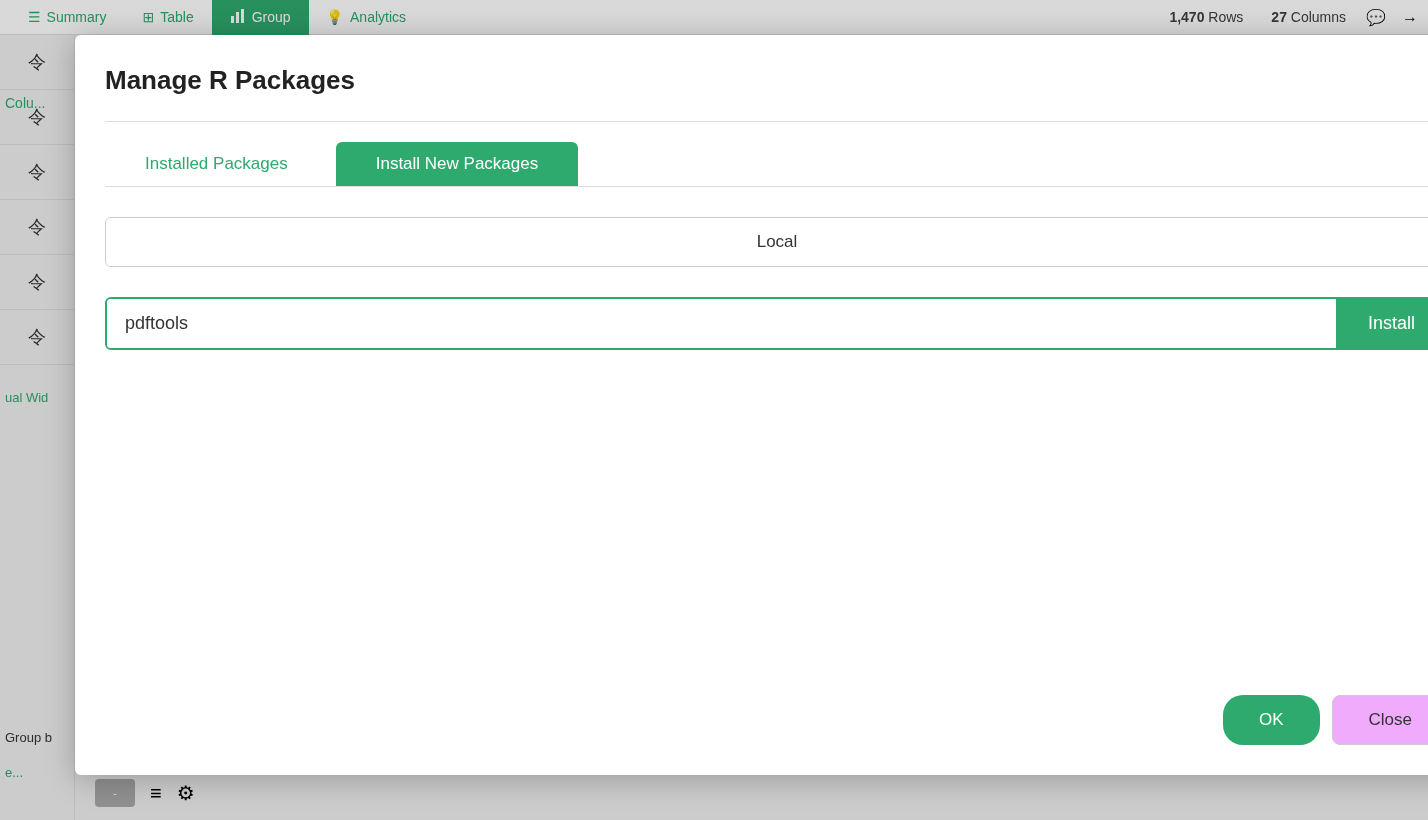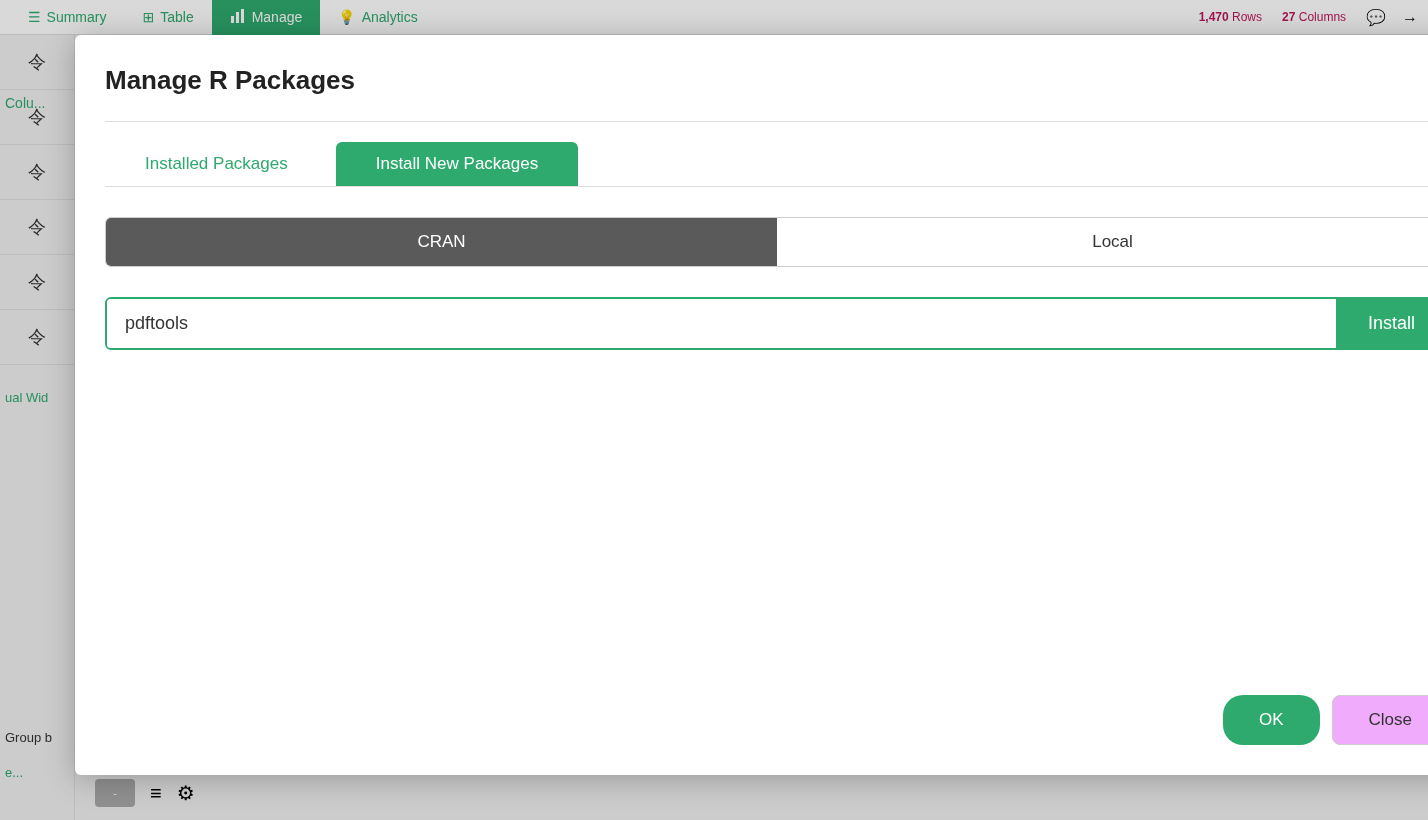--- a/index.html
+++ b/index.html
@@ -49,23 +49,23 @@
     }
 
     .nav-icon {
       width: 16px;
       height: 16px;
     }
 
     .nav-stats {
       margin-left: auto;
       display: flex;
-      gap: 20px;
-      font-size: 12px;
-      color: #be185d;
+      gap: 28px;
+      font-size: 14px;
+      color: #404040;
     }
 
     .nav-stats span strong {
       font-weight: 700;
     }
 
     .nav-right-icons {
       display: flex;
       gap: 16px;
       margin-left: 20px;
@@ -371,21 +371,21 @@
     <span>Table</span>
   </div>
   <div class="nav-item active">
     <span>
       <svg class="nav-icon" viewBox="0 0 16 16" fill="currentColor">
         <rect x="1" y="8" width="3" height="7"></rect>
         <rect x="6" y="4" width="3" height="11"></rect>
         <rect x="11" y="1" width="3" height="14"></rect>
       </svg>
     </span>
-    <span>Manage</span>
+    <span>Group</span>
   </div>
   <div class="nav-item">
     <span>💡</span>
     <span>Analytics</span>
   </div>
 
   <div class="nav-stats">
     <span><strong>1,470</strong> <span>Rows</span></span>
     <span><strong>27</strong> <span>Columns</span></span>
   </div>
@@ -449,21 +449,20 @@
   <h1 class="dialog-title">Manage R Packages</h1>
   <div class="dialog-divider"></div>
 
   <div class="dialog-tabs">
     <button class="dialog-tab">Installed Packages</button>
     <button class="dialog-tab active">Install New Packages</button>
   </div>
   <div class="dialog-tabs-divider"></div>
 
   <div class="source-toggle">
-    <div class="source-option active">CRAN</div>
     <div class="source-option">Local</div>
   </div>
 
   <div class="install-row">
     <input class="install-input" type="text" value="pdftools" style="">
     <button class="install-button">Install</button>
   </div>
 
   <div class="dialog-footer">
     <button class="btn-ok">OK</button>

